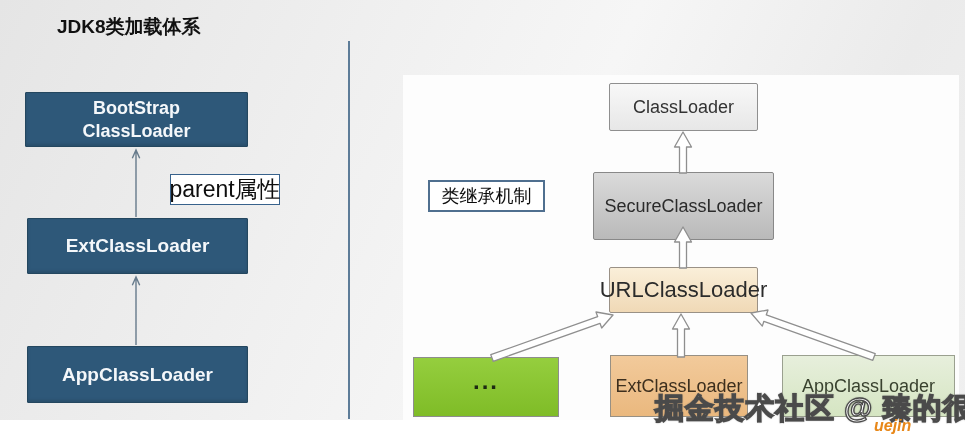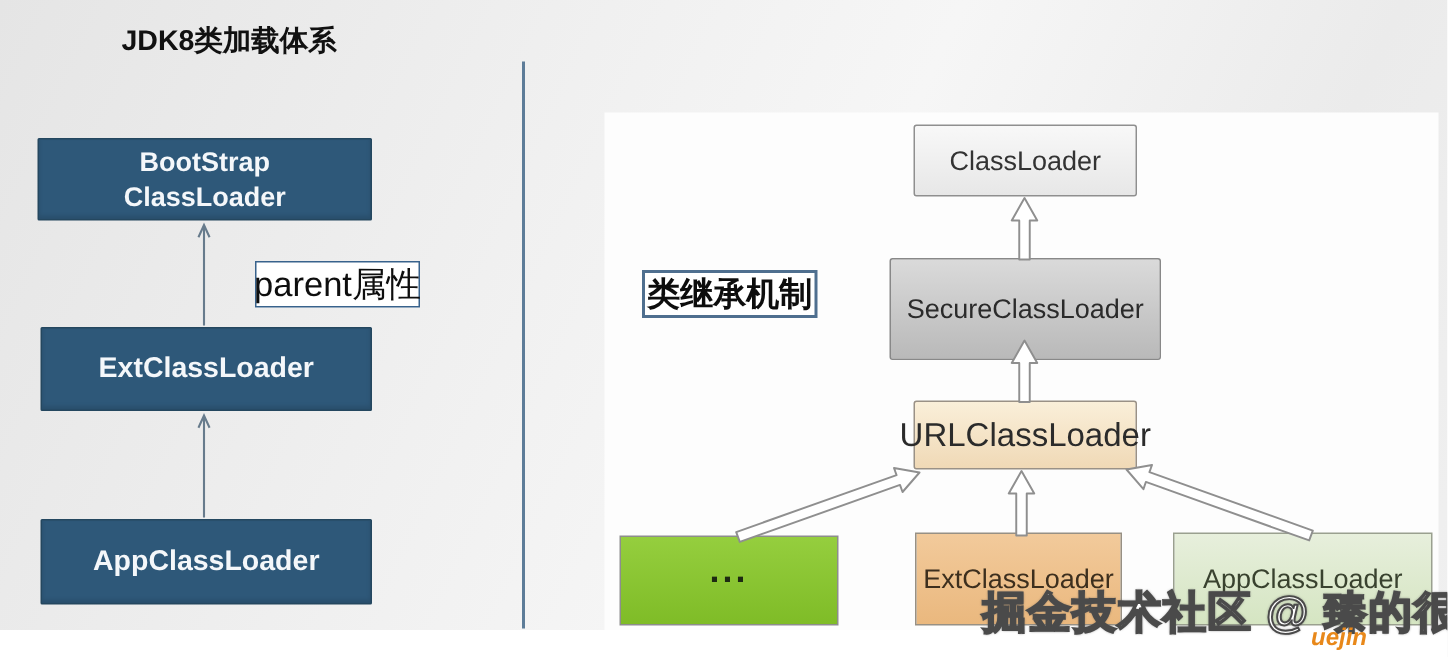--- a/index.html
+++ b/index.html
@@ -4,21 +4,21 @@
 <style>
   html,body{margin:0;padding:0;background:#ffffff;}
   .stage{
     position:relative;width:965px;height:438px;overflow:hidden;
     font-family:"Liberation Sans","DejaVu Sans",sans-serif;
     background:linear-gradient(115deg,#e5e5e5 0%,#f0f0f0 35%,#f6f6f6 55%,#ebebeb 80%,#f0f0f0 100%);
   }
   .bottom-strip{position:absolute;left:0;top:420px;width:965px;height:18px;background:#ffffff;}
   .divider{position:absolute;left:348px;top:41px;width:2px;height:378px;background:#5d7c98;}
   .panel-title{position:absolute;font-weight:bold;color:#111;white-space:nowrap;}
-  .title-left{left:57px;top:14px;font-size:19px;margin-left:24px;}
+  .title-left{left:57px;top:14px;font-size:19px;}
   .title-right{left:540px;top:13px;width:300px;text-align:center;font-size:20px;}
   .white-panel{position:absolute;left:403px;top:75px;width:556px;height:345px;background:#fdfdfd;}
   .node{position:absolute;display:flex;flex-direction:column;align-items:center;justify-content:center;
         text-align:center;box-sizing:border-box;white-space:nowrap;}
   
   .blue-node{background:#2e5879;border:1px solid #24475f;border-radius:1px;color:#f4f7fa;
              font-size:19px;font-weight:600;line-height:1.25;
              box-shadow:inset 0 -2px 3px rgba(0,0,0,.12);}
   .node-bootstrap{left:25px;top:92px;width:223px;height:55px;font-size:18px;}
   .node-ext{left:27px;top:218px;width:221px;height:56px;}
@@ -29,21 +29,21 @@
   .node-classloader{left:609px;top:83px;width:149px;height:48px;
       background:linear-gradient(#f8f8f8,#e7e7e7);border:1.5px solid #8f8f8f;
       color:#333;font-size:18px;border-radius:2px;}
   .node-secure{left:593px;top:172px;width:181px;height:68px;
       background:linear-gradient(#dadada,#b9b9b9);border:1.5px solid #888;
       color:#2b2b2b;font-size:18px;border-radius:2px;}
   .node-url{left:609px;top:267px;width:149px;height:46px;
       background:linear-gradient(#faefd9,#f0d9b6);border:1.5px solid #9a9186;
       color:#2b2b2b;font-size:22px;border-radius:2px;}
   .inherit-label{left:428px;top:180px;width:117px;height:32px;background:#ffffff;
-      border:2px solid #4f6f8f;color:#0d0d0d;font-size:22px;font-weight:bold;}
+      border:2px solid #4f6f8f;color:#0d0d0d;font-size:18px;font-weight:normal;}
   .node-green{left:413px;top:357px;width:146px;height:60px;
       background:linear-gradient(#95ce3e,#7fbc27);border:1px solid #8d8d8d;
       color:#1d2a12;font-size:24px;font-weight:bold;letter-spacing:2px;}
   .node-green .dots{transform:translateY(-6px);}
   .node-ext-impl{left:610px;top:355px;width:138px;height:62px;
       background:linear-gradient(#f2ca9b,#eab87e);border:1px solid #979084;
       color:#3d2f1e;font-size:18px;}
   .node-app-impl{left:782px;top:355px;width:173px;height:62px;
       background:linear-gradient(#e7efdc,#d5e5c2);border:1px solid #9aa08f;
       color:#39422f;font-size:18px;}

